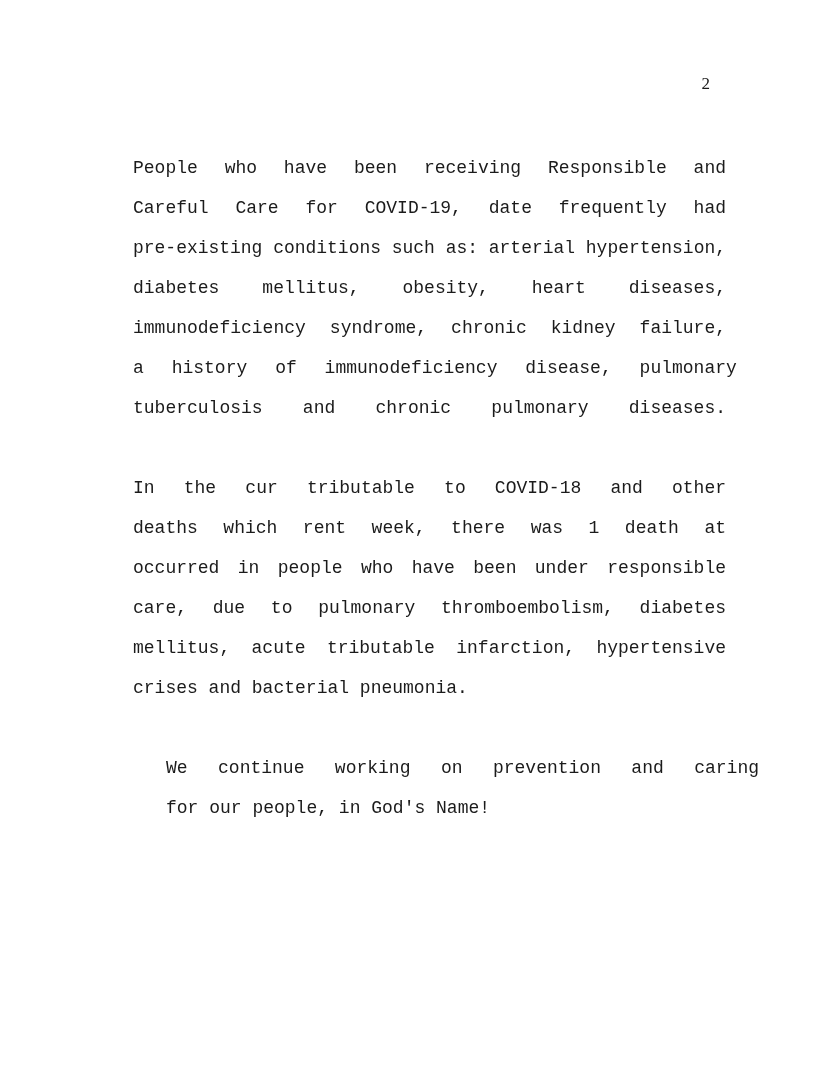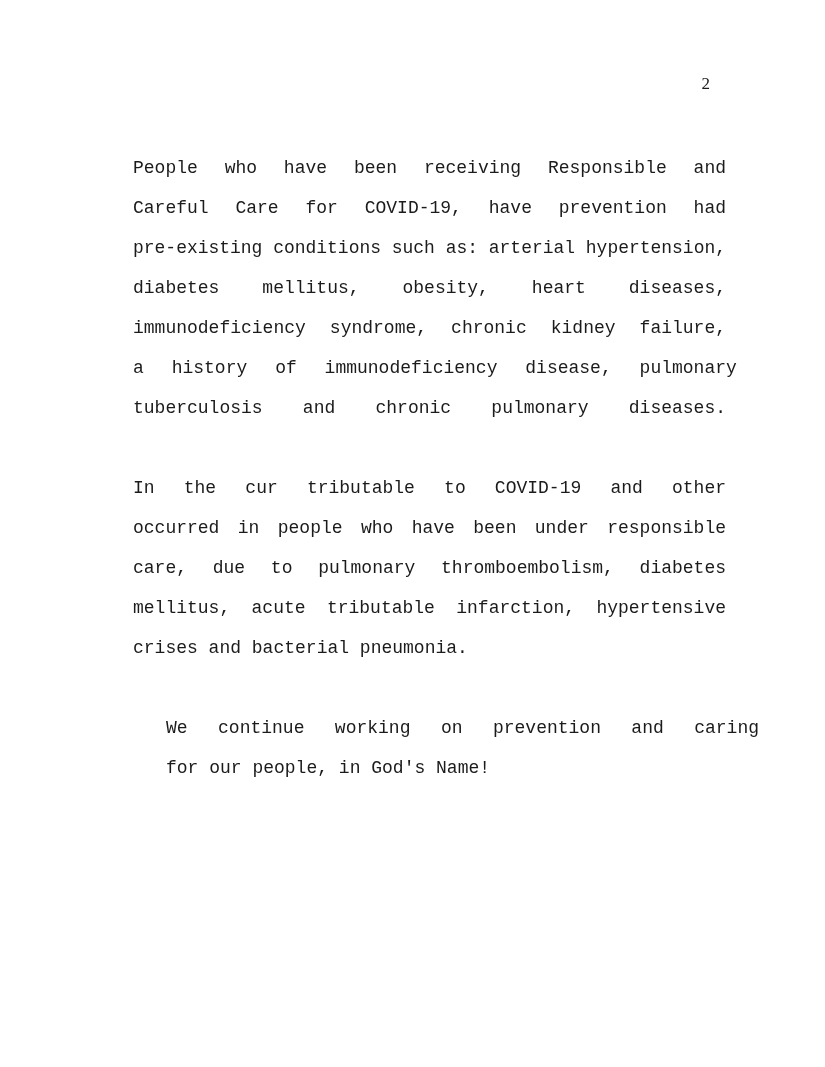--- a/index.html
+++ b/index.html
@@ -42,29 +42,30 @@
   }
 </style>
 </head>
 <body>
 
 <div class="page" style="background: rgb(255, 255, 255); color: rgb(27, 27, 27);">
   <div class="page-number">2</div>
   <div class="document-body doc-font">
       <div class="paragraph">
         <div class="line" style="word-spacing: 16.0182px;">People who have been receiving Responsible and</div>
-        <div class="line" style="word-spacing: 16.0182px;">Careful Care for COVID-19, have prevention had</div>
+        <div class="line" style="word-spacing: 16.0182px;">Careful Care for COVID-19, date frequently had</div>
         <div class="line" style="transform: scaleX(0.998133);">pre-existing conditions such as: arterial hypertension,</div>
         <div class="line" style="word-spacing: 32.1289px;">diabetes mellitus, obesity, heart diseases,</div>
         <div class="line" style="word-spacing: 13.2266px;">immunodeficiency syndrome, chronic kidney failure,</div>
         <div class="line" style="word-spacing: 17.0625px;">a history of immunodeficiency disease, pulmonary</div>
         <div class="line" style="word-spacing: 29.4297px;">tuberculosis and chronic pulmonary diseases.</div>
       </div>
       <div class="paragraph">
-        <div class="line" style="word-spacing: 18.3594px;">In the cur tributable to COVID-19 and other</div>
+        <div class="line" style="word-spacing: 18.3594px;">In the cur tributable to COVID-18 and other</div>
+        <div class="line" style="word-spacing: 14.7148px;">deaths which rent week, there was 1 death at</div>
         <div class="line" style="word-spacing: 7.55804px; text-align: right;">occurred in people who have been under responsible</div>
         <div class="line" style="word-spacing: 14.9031px;">care, due to pulmonary thromboembolism, diabetes</div>
         <div class="line" style="word-spacing: 10.5273px;">mellitus, acute tributable infarction, hypertensive</div>
         <div class="line">crises and bacterial pneumonia.</div>
       </div>
       <div class="paragraph">
         <div class="line" style="word-spacing: 19.6198px;">We continue working on prevention and caring</div>
         <div class="line">for our people, in God's Name!</div>
       </div>
     </div>

